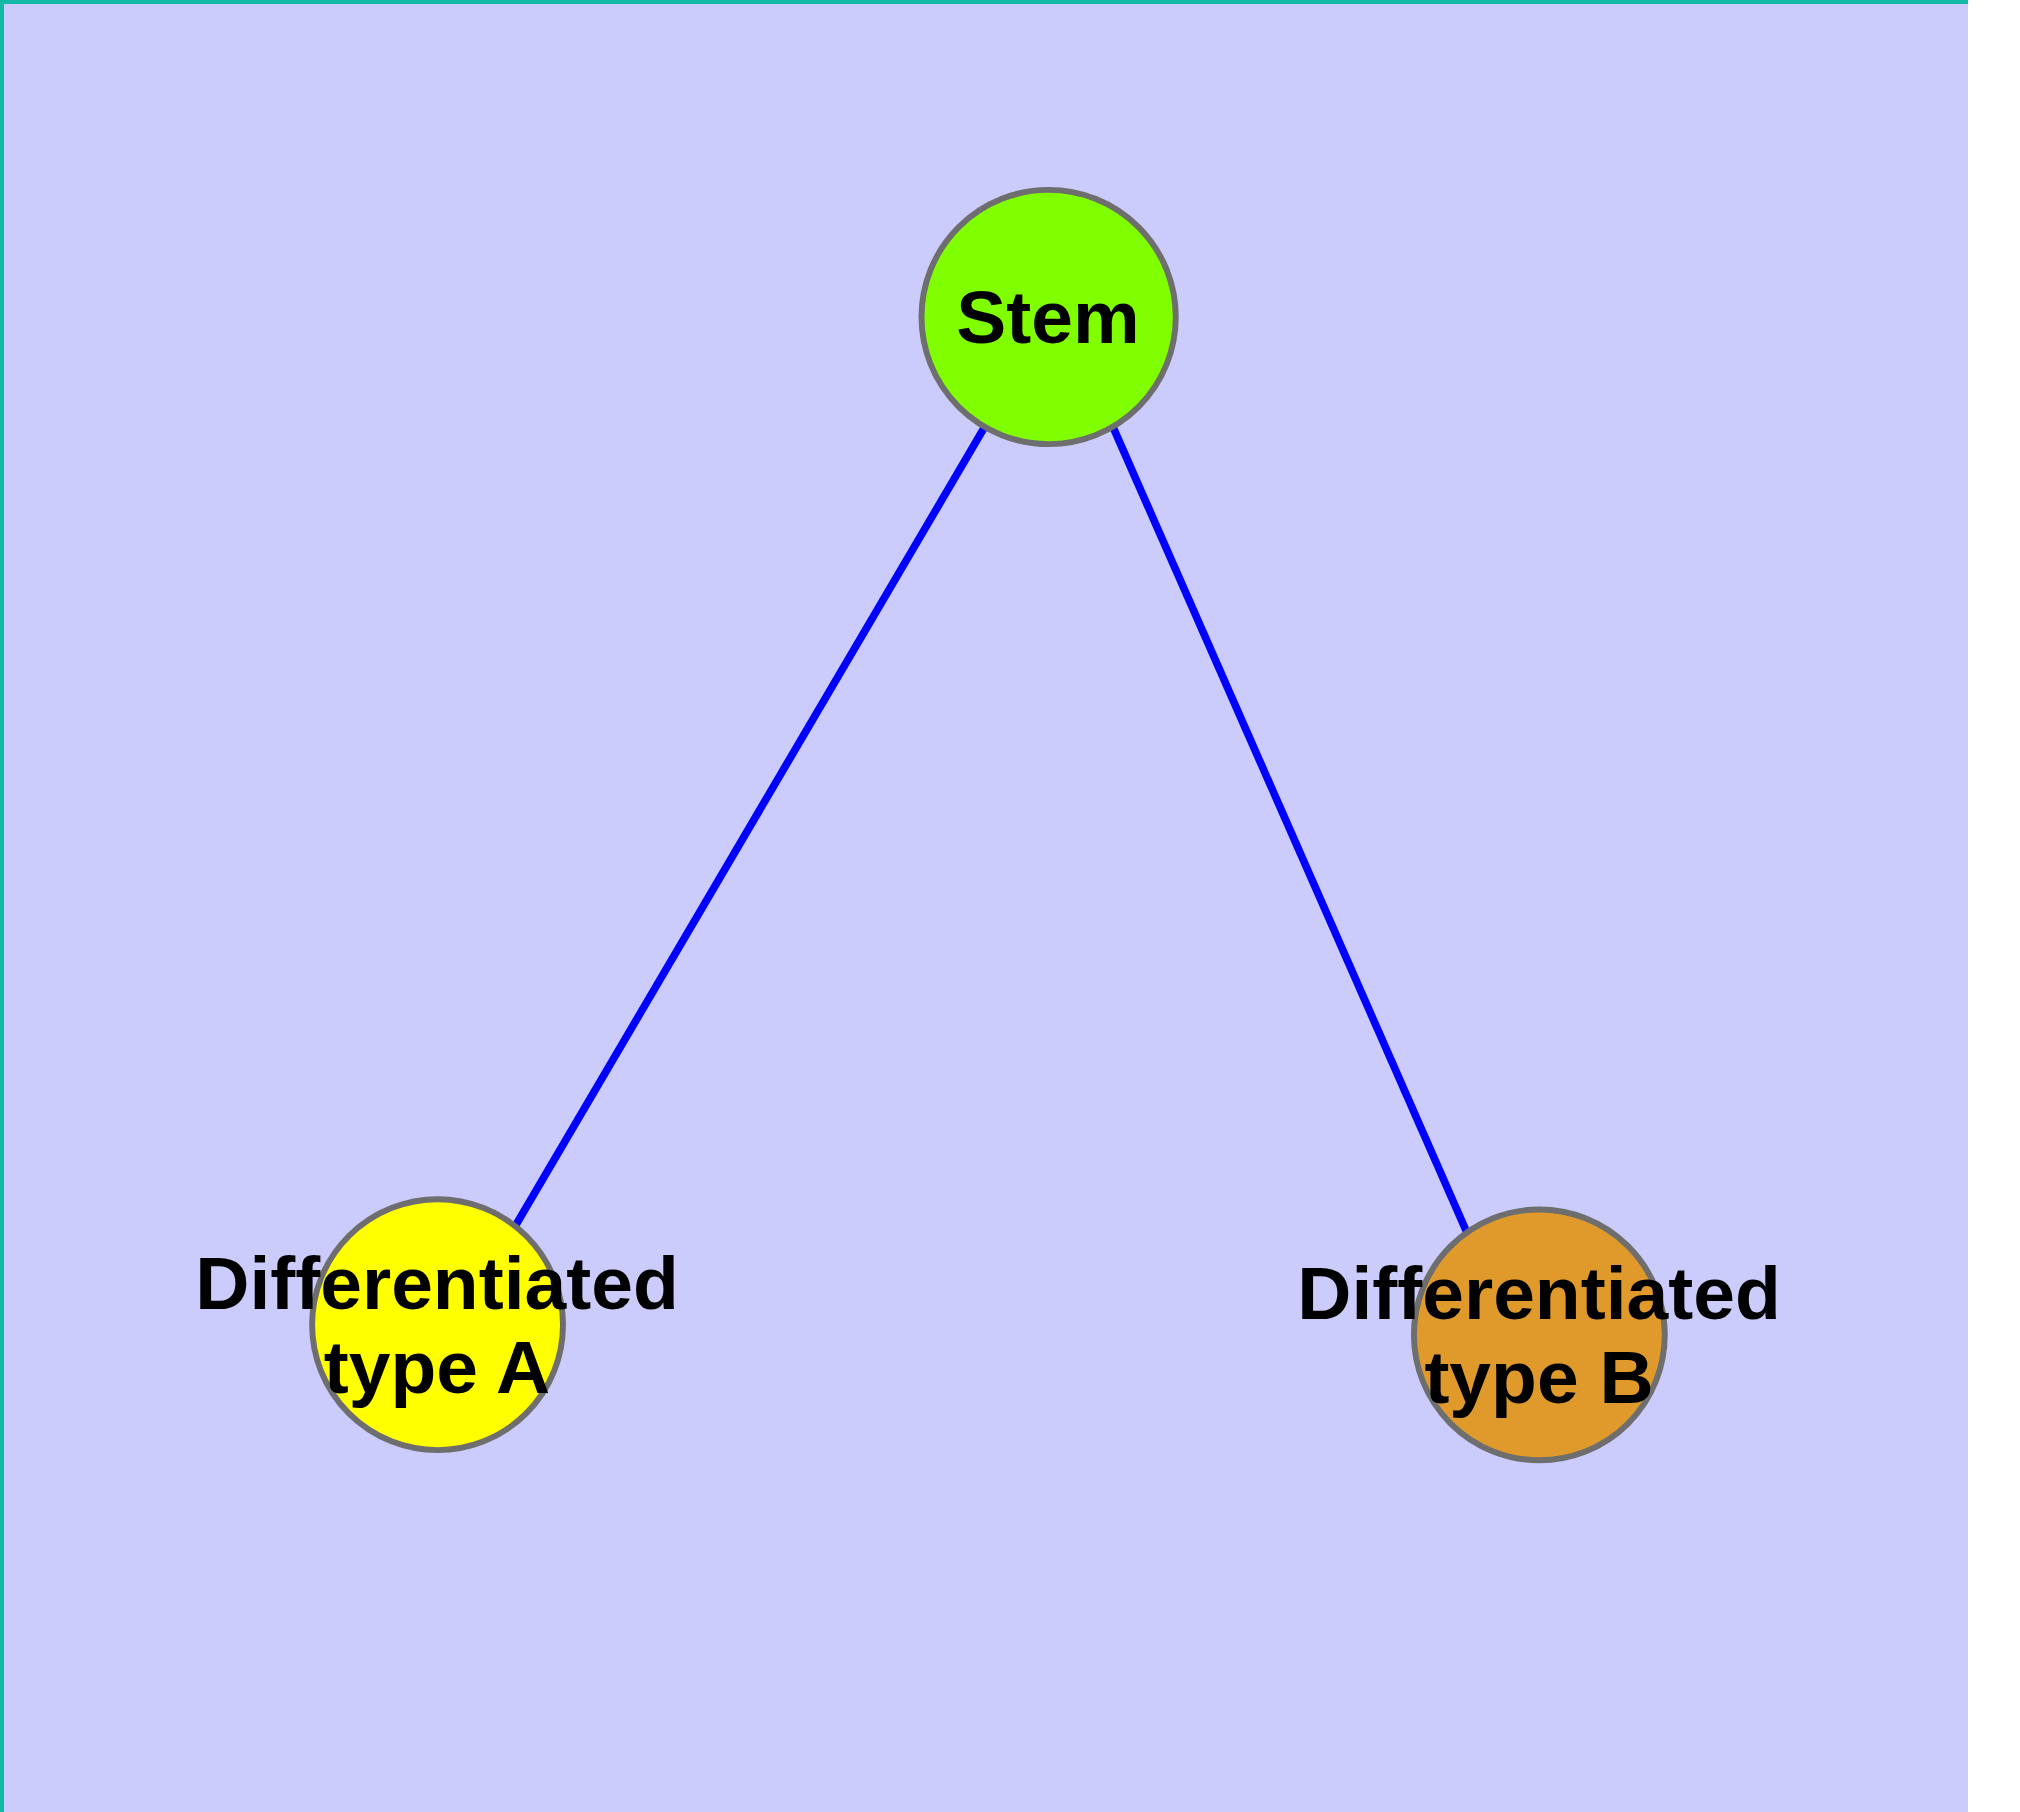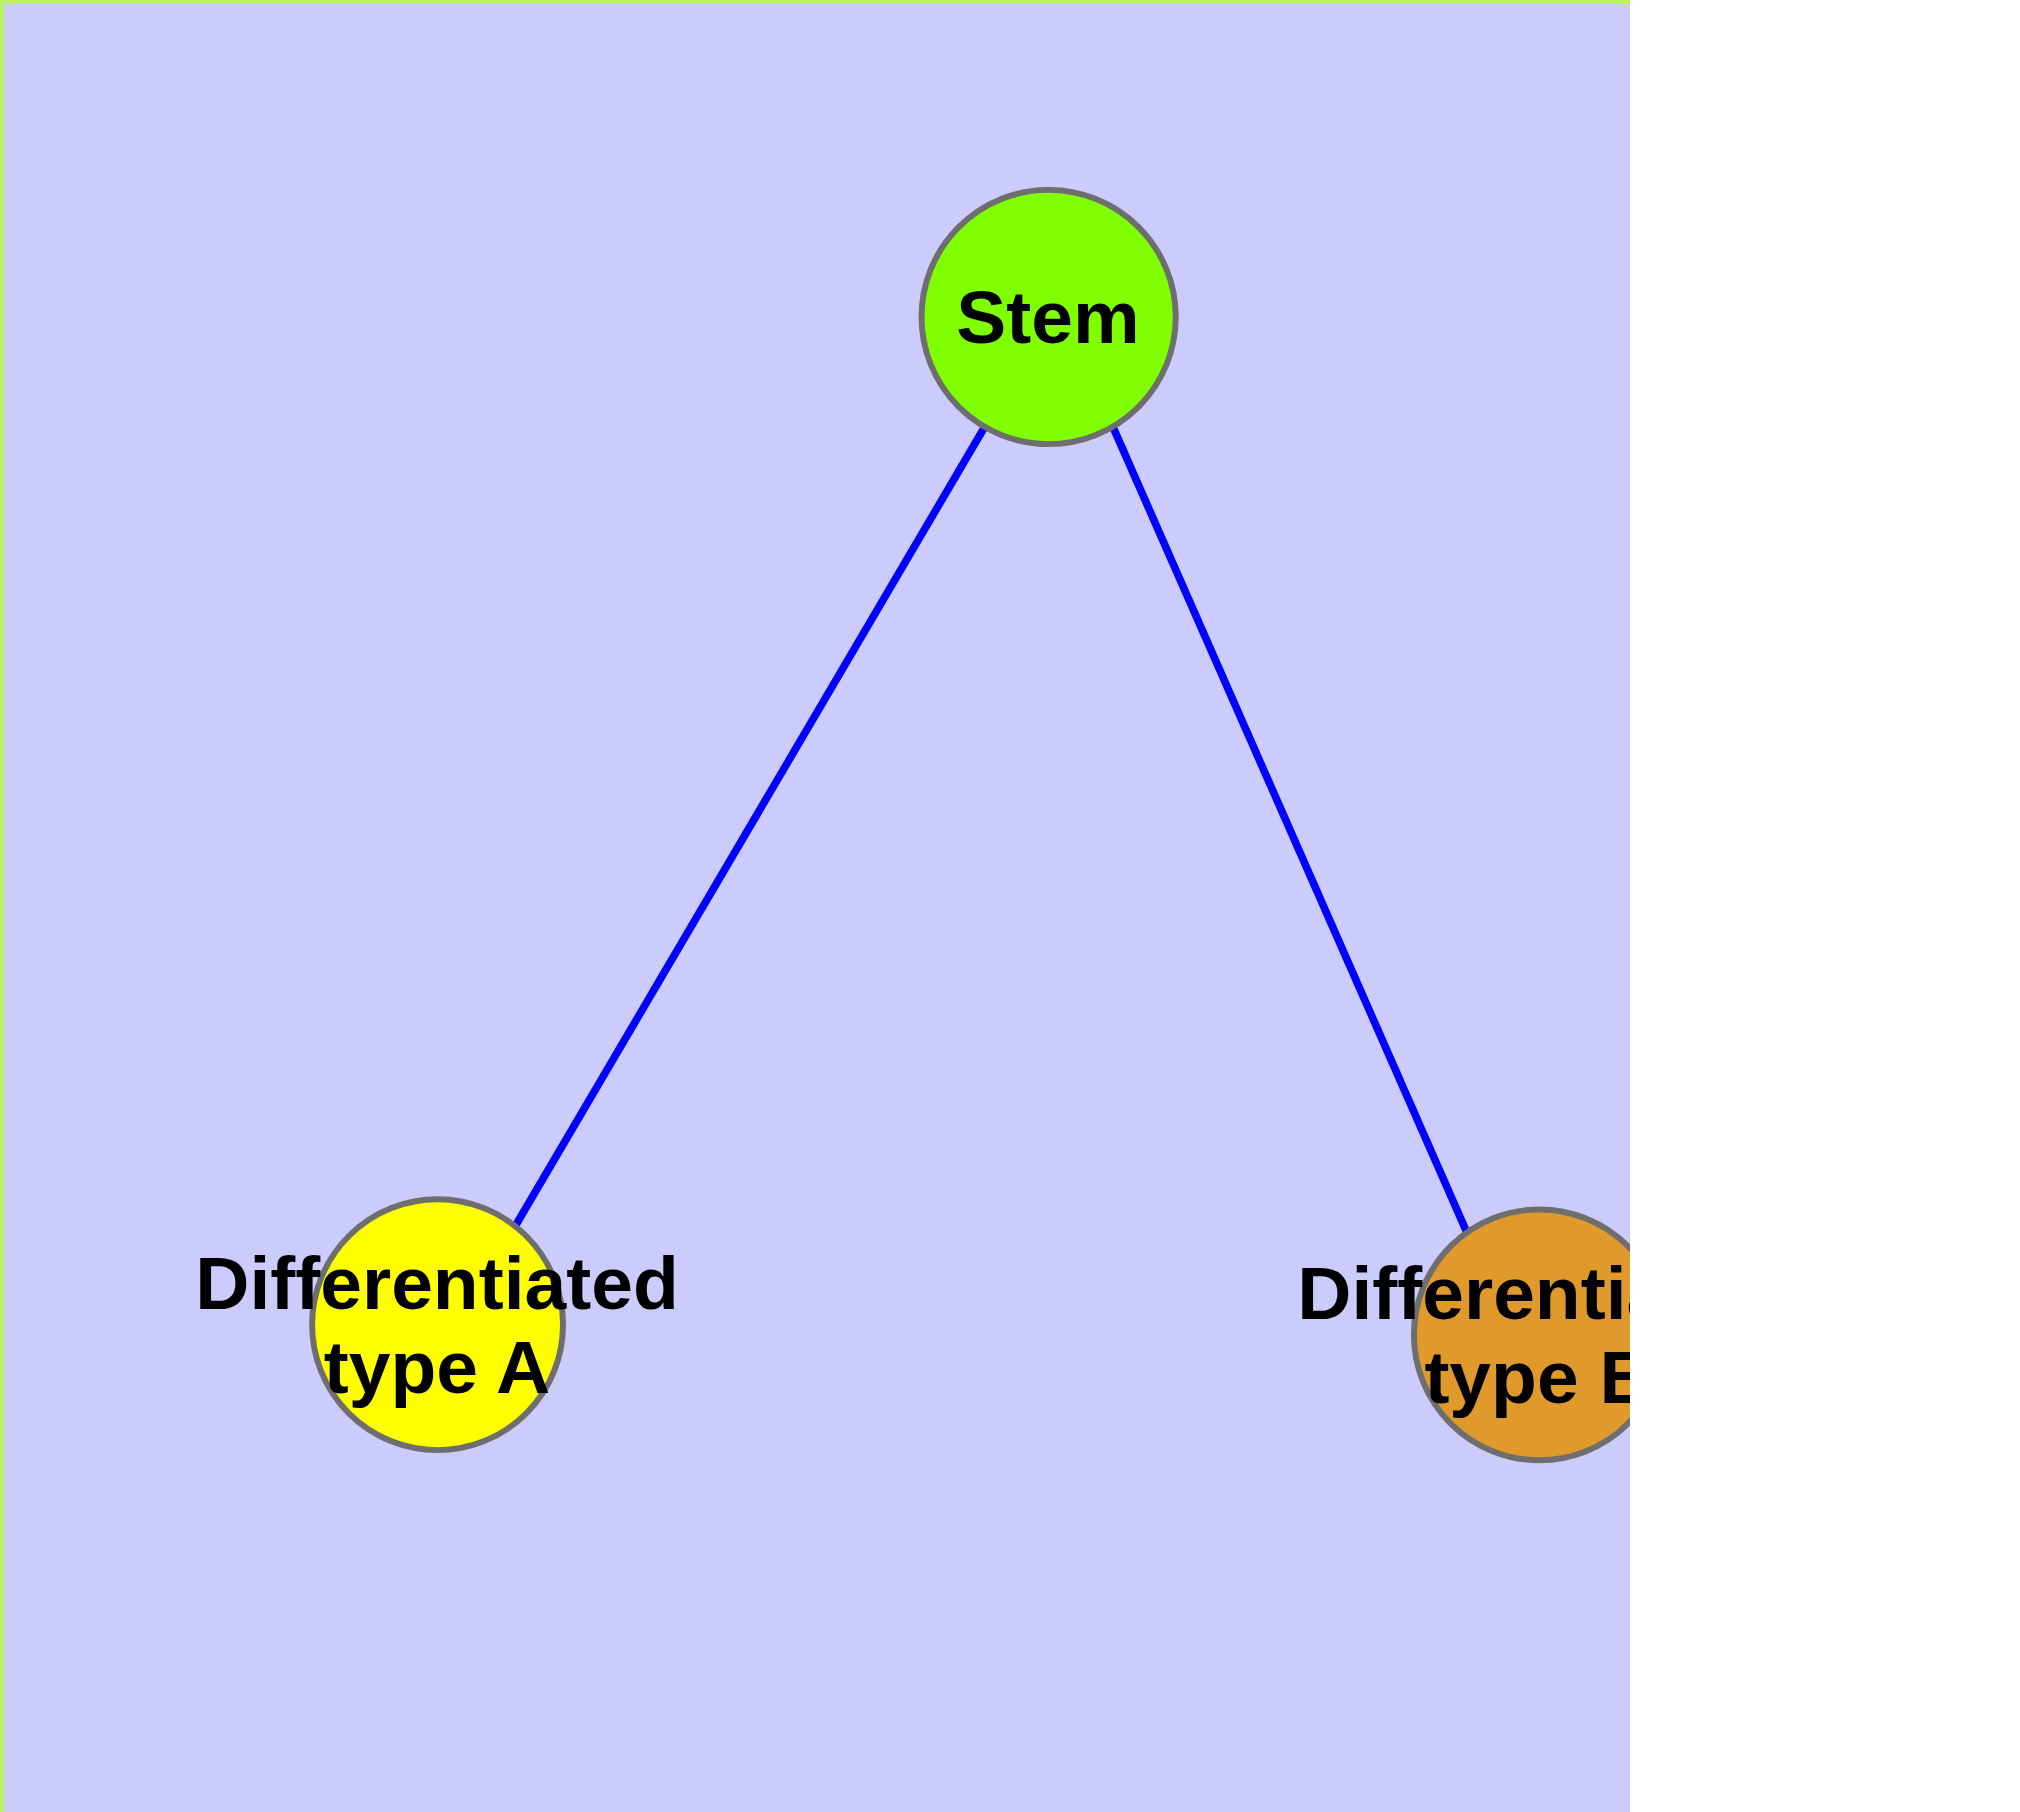--- a/index.html
+++ b/index.html
@@ -3,24 +3,24 @@
 <meta charset="utf-8">
 <title>Cell Differentiation Graph</title>
 <style>
   html, body {
     margin: 0;
     padding: 0;
     background: #ffffff;
   }
   #canvas {
     position: relative;
-    width: 1630px;
+    width: 1968px;
     height: 1812px;
     overflow: hidden;
-    background: #bef264;
+    background: #14b8a6;
     font-family: "Liberation Sans", sans-serif;
   }
   #plot-area {
     position: absolute;
     left: 4.2px;
     top: 4.2px;
     width: 2016px;
     height: 1808px;
     background: #ccccfc;
   }

